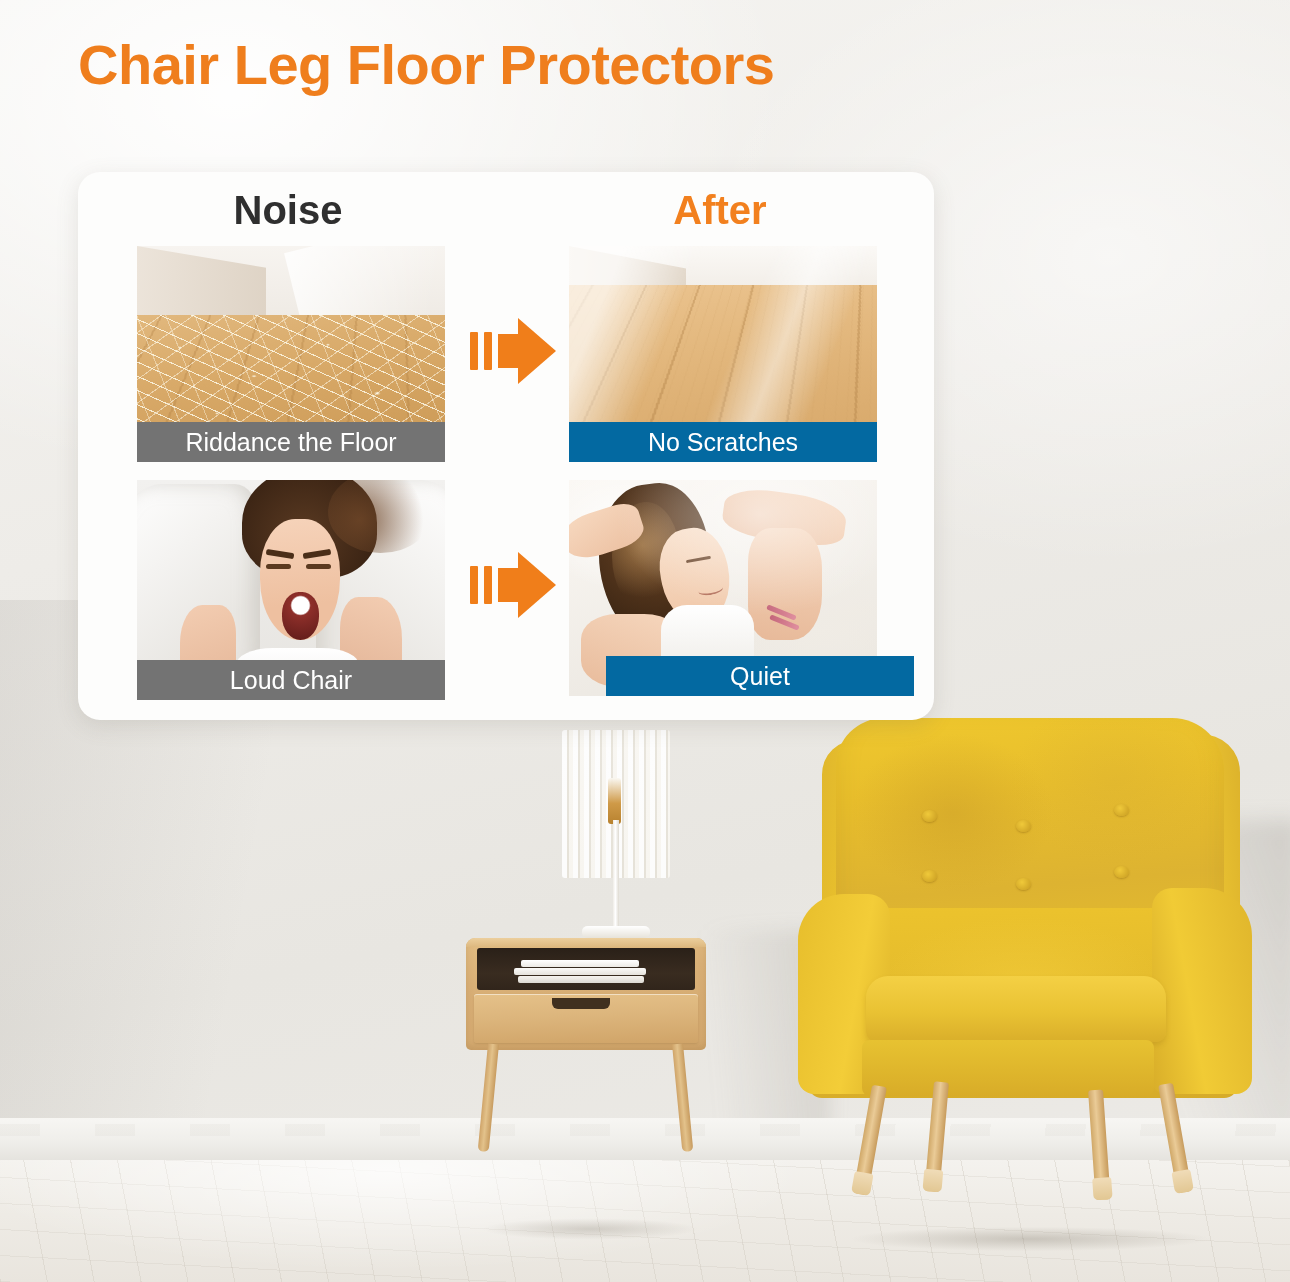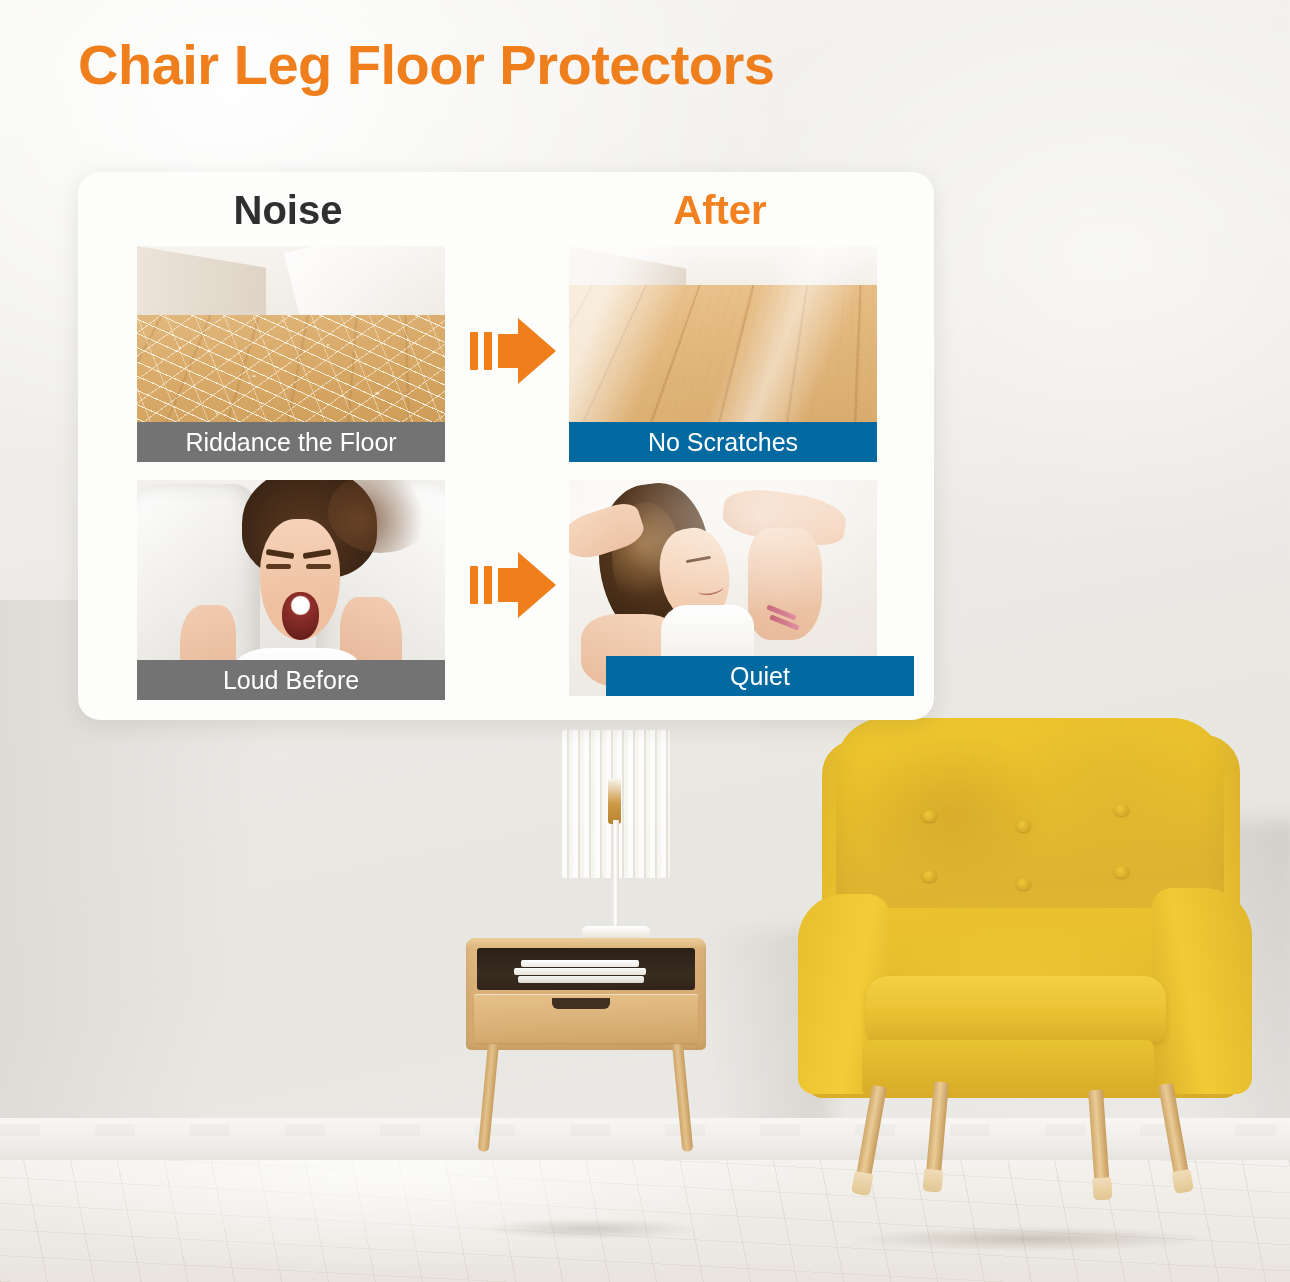--- a/index.html
+++ b/index.html
@@ -702,21 +702,21 @@
         <div class="brow l"></div>
         <div class="brow r"></div>
         <div class="eye l"></div>
         <div class="eye r"></div>
         <div class="mouth"></div>
         <div class="arm-l"></div>
         <div class="arm-r"></div>
         <div class="shirt"></div>
       </div>
     </div>
-    <div class="caption gray c3">Loud Before</div>
+    <div class="caption gray c3">Loud Chair</div>
 
     <div class="arrow a2">
       <div class="bar b1"></div>
       <div class="bar b2"></div>
       <div class="head">
         <div class="tail"></div>
         <div class="tip"></div>
       </div>
     </div>
 

